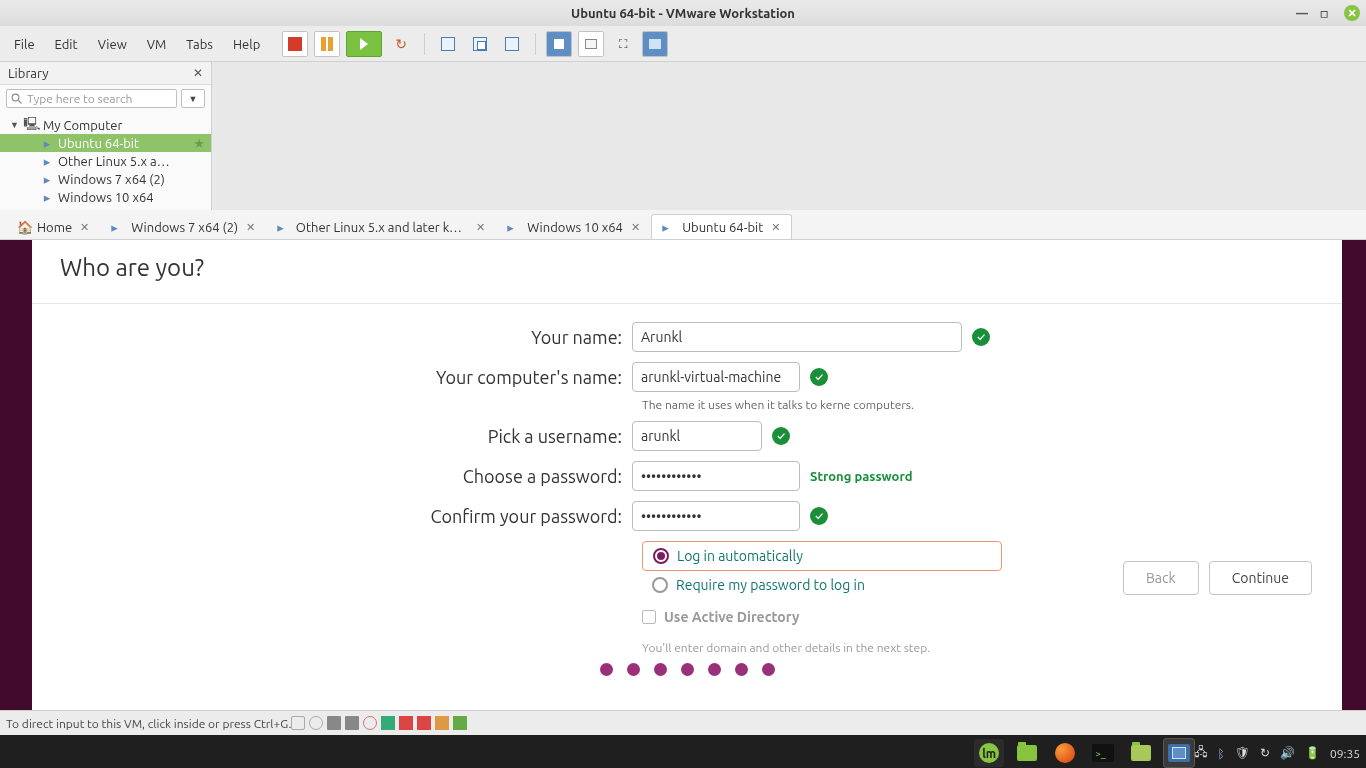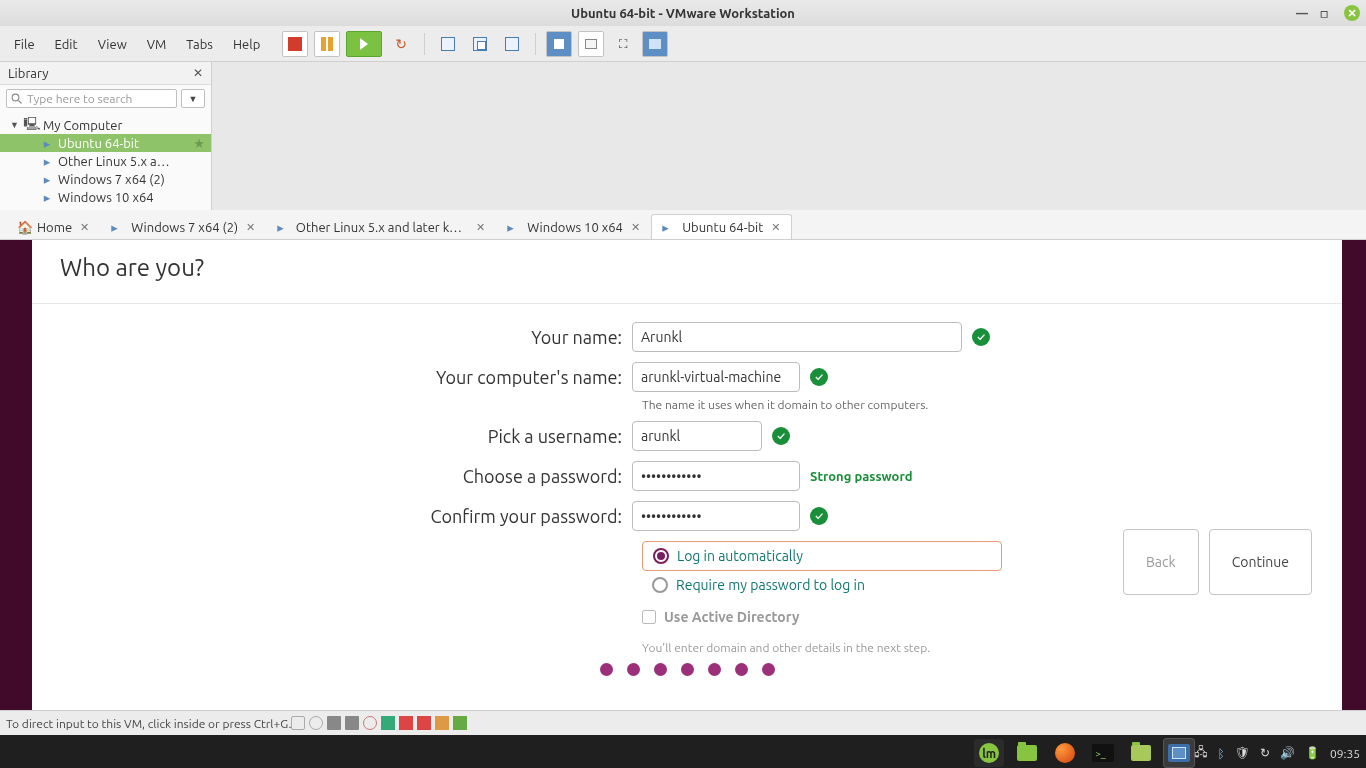--- a/index.html
+++ b/index.html
@@ -75,21 +75,21 @@
 .radio-group{margin-left:610px;}
 .radio-line{display:flex;align-items:center;gap:8px;padding:6px 10px;font-size:14px;color:#0f766e;border-radius:4px;}
 .radio-line.selected{border:1px solid #eb9778;width:360px;}
 .radio{width:16px;height:16px;border-radius:50%;border:2px solid #999;display:flex;align-items:center;justify-content:center;}
 .radio.on{border-color:#7a1e5e;}
 .radio.on::after{content:"";width:8px;height:8px;border-radius:50%;background:#7a1e5e;}
 .chk-line{margin-left:610px;display:flex;align-items:center;gap:8px;font-size:14px;color:#999;margin-top:10px;font-weight:bold;}
 .chk{width:14px;height:14px;border:1px solid #bbb;border-radius:2px;}
 .chk-hint{margin-left:610px;font-size:12px;color:#999;margin-top:16px;}
 .nav-buttons{position:absolute;right:30px;bottom:115px;display:flex;gap:10px;}
-.btn{border:1px solid #c5c5c5;background:#fff;border-radius:4px;padding:24px 22px;font-size:14px;color:#444;}
+.btn{border:1px solid #c5c5c5;background:#fff;border-radius:4px;padding:8px 22px;font-size:14px;color:#444;}
 .btn.dim{color:#999;}
 .dots{position:absolute;left:0;right:0;bottom:34px;display:flex;justify-content:center;gap:14px;}
 .dot{width:13px;height:13px;border-radius:50%;background:#9b2f7a;}
 
 
 .statusbar { height:22px; background:#ececec; border-top:1px solid #cfcfcf; display:flex; align-items:center; padding:12px 6px; font-size:12px; color:#444;}
 .statusbar .icons{display:flex;gap:4px;}
 .statusbar .icons span{width:14px;height:14px;display:inline-block;}
 
 
@@ -256,21 +256,21 @@
                 <span class="check-ok"></span>
               </div>
             </div>
             <div class="frow">
               <div class="lbl">Your computer's name:</div>
               <div class="inwrap">
                 <input type="text" class="w-md" value="arunkl-virtual-machine" style="">
                 <span class="check-ok"></span>
               </div>
             </div>
-            <div class="hint">The name it uses when it domain to other computers.</div>
+            <div class="hint">The name it uses when it talks to kerne computers.</div>
             <div class="frow">
               <div class="lbl">Pick a username:</div>
               <div class="inwrap">
                 <input type="text" style="width: 130px;" value="arunkl">
                 <span class="check-ok"></span>
               </div>
             </div>
             <div class="frow">
               <div class="lbl">Choose a password:</div>
               <div class="inwrap">

